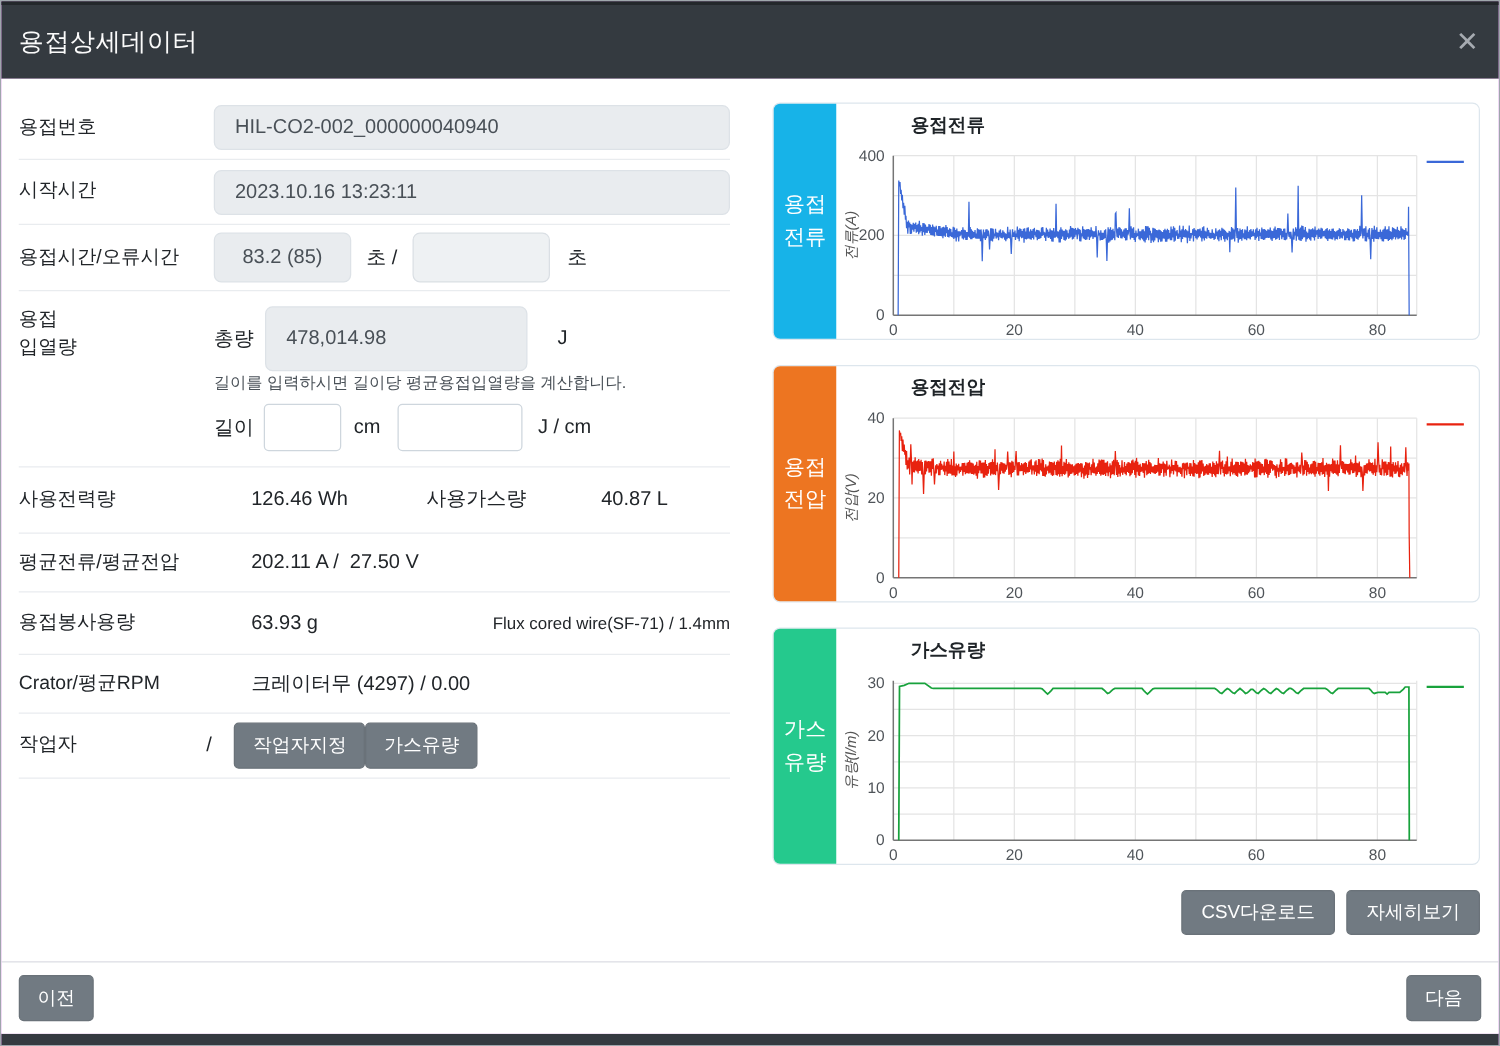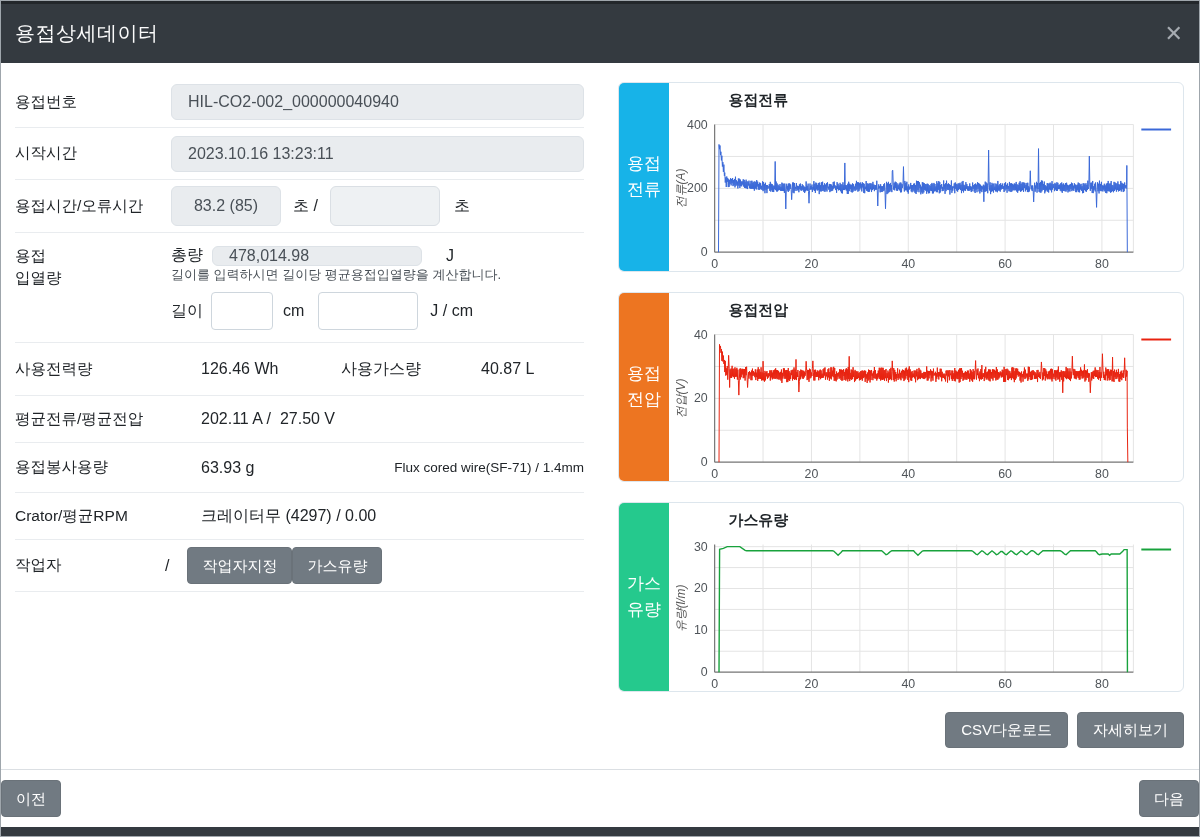--- a/index.html
+++ b/index.html
@@ -34,21 +34,21 @@
   
   .right-panel { flex:1; padding:19px 15px 0 17px; }
   .chart-card { display:flex; height:190px; border:1px solid #dde6ed; border-radius:6px; margin-bottom:20px; background:#fff; }
   .chart-tab { width:50px; flex:none; border-radius:5px 0 0 5px; color:#fff; font-size:17px; display:flex; flex-direction:column; align-items:center; justify-content:center; line-height:1.55; }
   .chart-body { flex:1; position:relative; }
   .chart-body svg { display:block; width:100%; height:100%; }
   .chart-actions { display:flex; justify-content:flex-end; gap:9px; margin-top:16px; }
   .chart-actions .btn { padding:7px 15px; }
 
   
-  .modal-footer { height:58px; flex:none; border-top:1px solid #dbdfe3; display:flex; align-items:center; padding:0 0; position:relative; background:#fff; }
+  .modal-footer { height:58px; flex:none; border-top:1px solid #dbdfe3; display:flex; align-items:center; padding:0 14px; position:relative; background:#fff; }
   .footer-center { position:absolute; left:50%; transform:translateX(-50%); display:flex; gap:18px; }
   .footer-right { margin-left:auto; }
   .bottom-strip { height:9px; flex:none; background:#343a40; }
 </style>
 </head>
 <body>
 
 <div class="modal">
 
   <div class="modal-header">
@@ -79,21 +79,21 @@
       </div>
 
       <div class="row heat-row">
         <span class="lbl">
           <span>용접</span><br>
           <span>입열량</span>
         </span>
         <div>
           <div class="heat-line">
             <span class="unit">총량</span>
-            <input class="inp-gray" readonly="" style="width: 210px; height: 20px; margin-left: 9px;" value="478,014.98">
+            <input class="inp-gray" readonly="" style="width: 210px; height: 52px; margin-left: 9px;" value="478,014.98">
             <span class="unit" style="margin-left:24px;">J</span>
           </div>
           <div class="helper">길이를 입력하시면 길이당 평균용접입열량을 계산합니다.</div>
           <div class="heat-line">
             <span class="unit">길이</span>
             <input class="inp-white" style="width: 62px; margin-left: 8px;" value="">
             <span class="unit" style="margin-left:10px;">cm</span>
             <input class="inp-white" style="width: 100px; margin-left: 14px;" value="">
             <span class="unit" style="margin-left:12px;">J / cm</span>
           </div>

